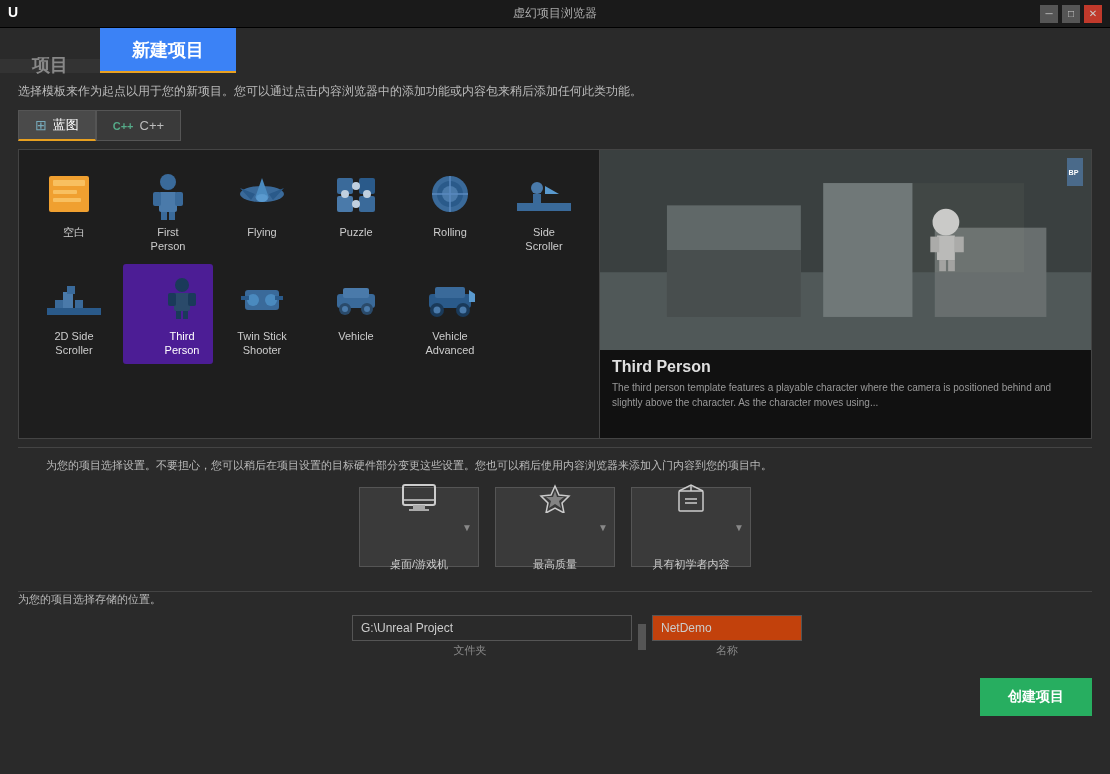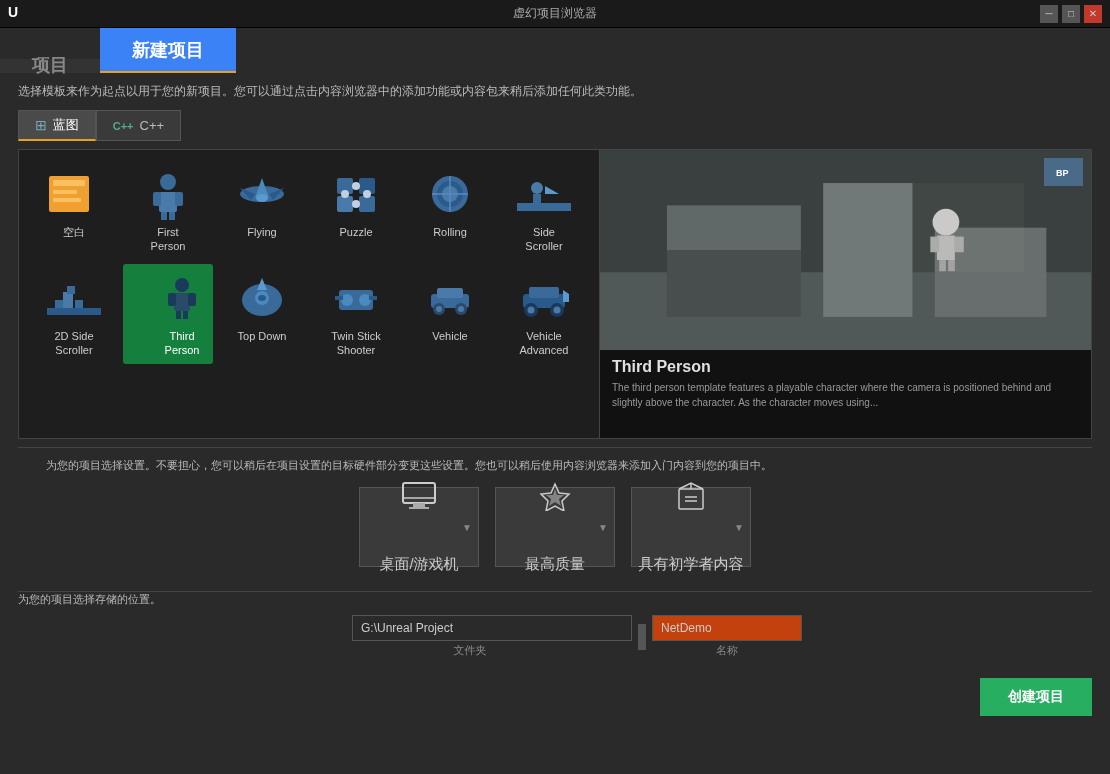--- a/index.html
+++ b/index.html
@@ -146,21 +146,21 @@
     .template-item {
       display: flex;
       flex-direction: column;
       align-items: center;
       justify-content: flex-start;
       cursor: pointer;
       padding: 6px 4px;
       border-radius: 3px;
     }
     .template-item.selected {
-      background: #15803d;
+      background: #4c1d95;
       padding-left: 32px;
     }
     .template-icon {
       width: 60px;
       height: 55px;
       display: flex;
       align-items: center;
       justify-content: center;
       margin-bottom: 4px;
     }
@@ -197,21 +197,21 @@
     .preview-desc {
       padding: 0 12px;
       font-size: 10px;
       color: #999;
       line-height: 1.5;
     }
     .preview-bp-icon {
       position: absolute;
       top: 8px;
       right: 8px;
-      width: 39px;
+      width: 16px;
       height: 28px;
       background: #4a6a8a;
       display: flex;
       align-items: center;
       justify-content: center;
       color: #fff;
       font-size: 10px;
     }
 
     
@@ -243,21 +243,21 @@
       justify-content: center;
       cursor: pointer;
       gap: 6px;
       position: relative;
     }
     .hw-btn-icon {
       font-size: 28px;
       color: #ccc;
     }
     .hw-btn-label {
-      font-size: 15px;
+      font-size: 11px;
       color: #ccc;
       margin-top: 31px;
     }
     .hw-btn-arrow {
       position: absolute;
       right: 6px;
       top: 50%;
       transform: translateY(-50%);
       font-size: 10px;
       color: #888;
@@ -480,31 +480,20 @@
             <rect x="21" y="21" width="16" height="18" fill="#2a4a6a" rx="2"></rect>
             <rect x="15" y="21" width="8" height="13" fill="#1a3a5a" rx="2"></rect>
             <rect x="35" y="21" width="8" height="13" fill="#1a3a5a" rx="2"></rect>
             <rect x="23" y="39" width="5" height="8" fill="#1a3a5a"></rect>
             <rect x="30" y="39" width="5" height="8" fill="#1a3a5a"></rect>
           </svg>
         </div>
         <span class="template-label">Third<br>Person</span>
       </div>
 
-      <div class="template-item">
-        <div class="template-icon">
-          <svg width="58" height="52" viewBox="0 0 58 52">
-            <ellipse cx="29" cy="28" rx="20" ry="16" fill="#3a6a9a"></ellipse>
-            <circle cx="29" cy="26" r="7" fill="#4a8abf"></circle>
-            <polygon points="29,6 34,18 24,18" fill="#5a9acf"></polygon>
-            <ellipse cx="29" cy="26" rx="4" ry="3" fill="#2a5a8a"></ellipse>
-          </svg>
-        </div>
-        <span class="template-label">Top Down</span>
-      </div>
 
       <div class="template-item">
         <div class="template-icon">
           <svg width="58" height="52" viewBox="0 0 58 52">
             <rect x="12" y="18" width="34" height="20" fill="#3a6a9a" rx="3"></rect>
             <circle cx="20" cy="28" r="6" fill="#4a8abf"></circle>
             <circle cx="38" cy="28" r="6" fill="#4a8abf"></circle>
             <rect x="8" y="24" width="8" height="4" fill="#2a5a8a"></rect>
             <rect x="42" y="24" width="8" height="4" fill="#2a5a8a"></rect>
           </svg>

